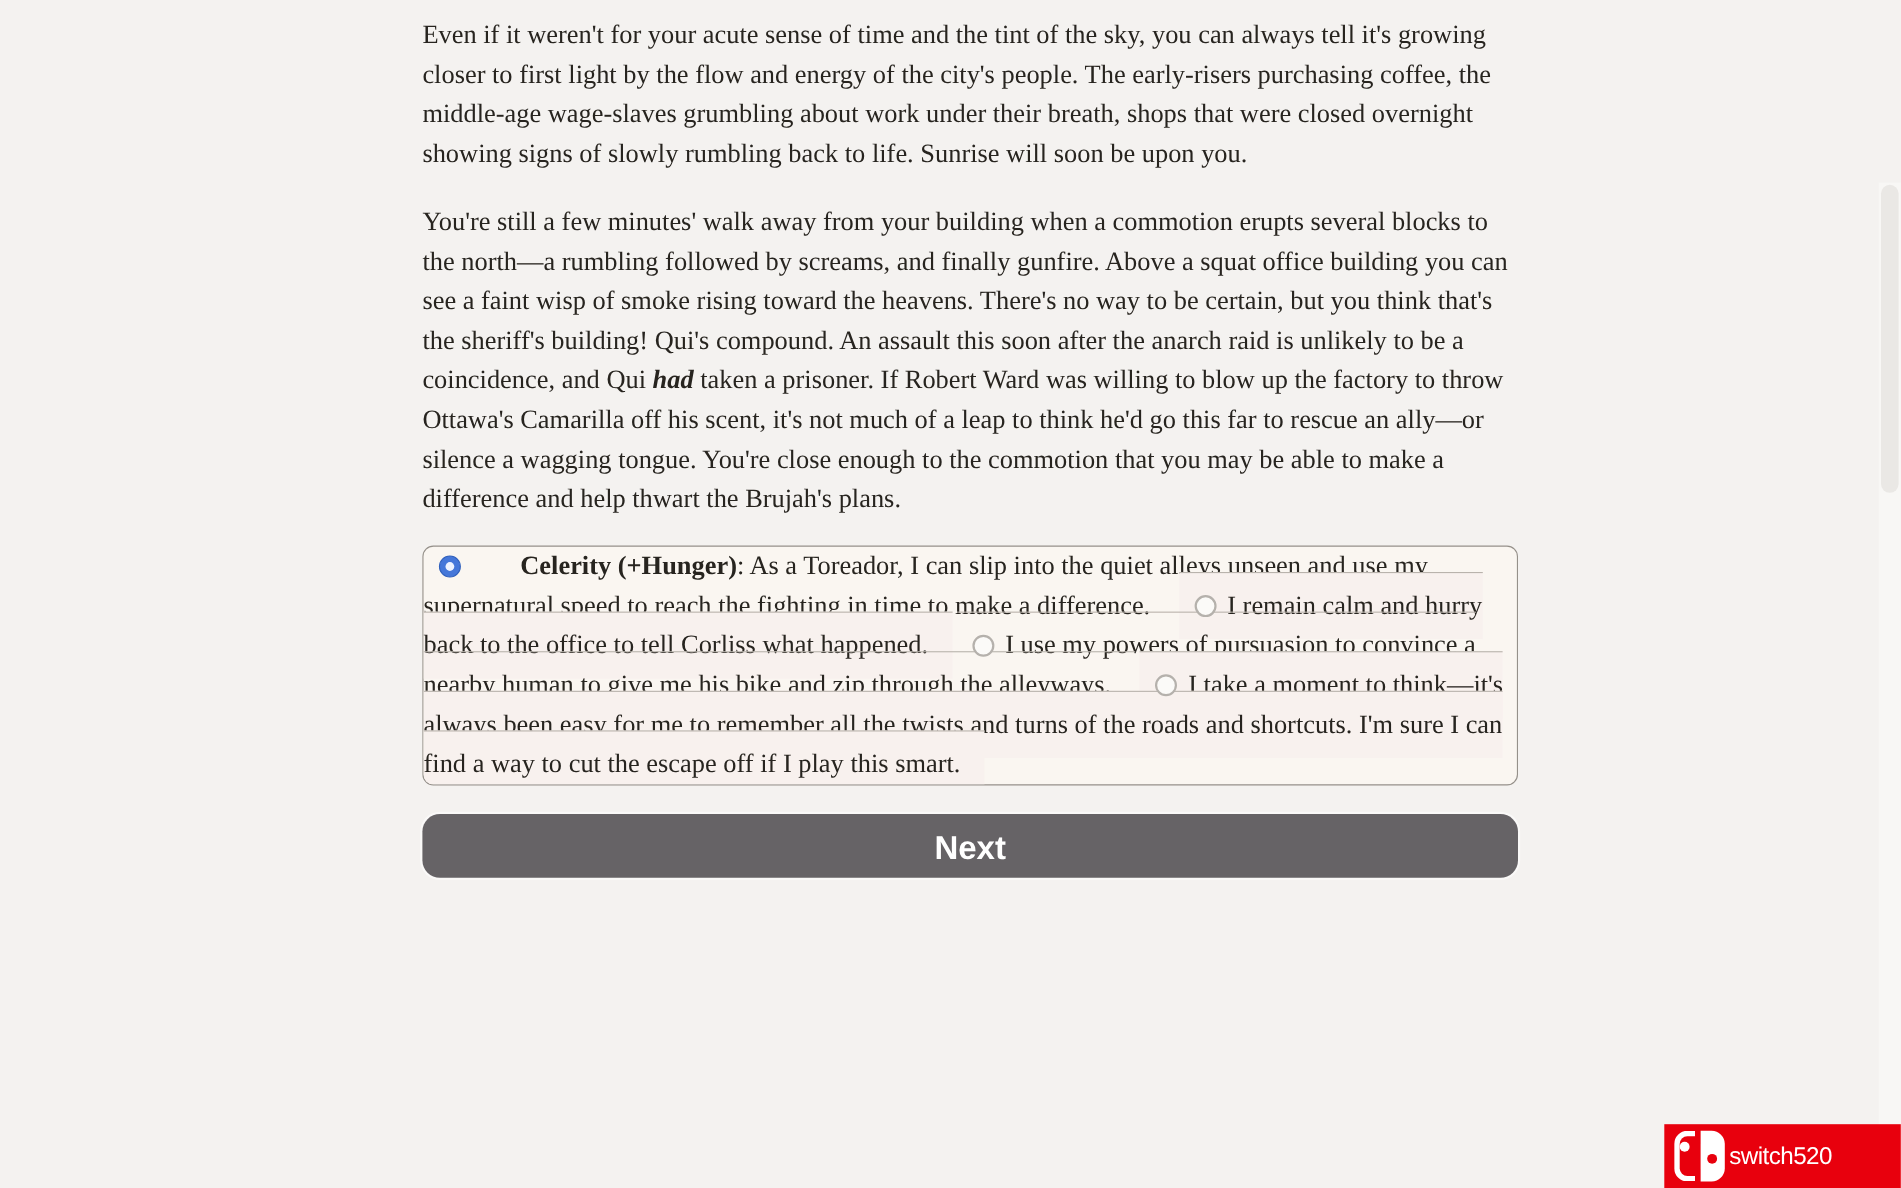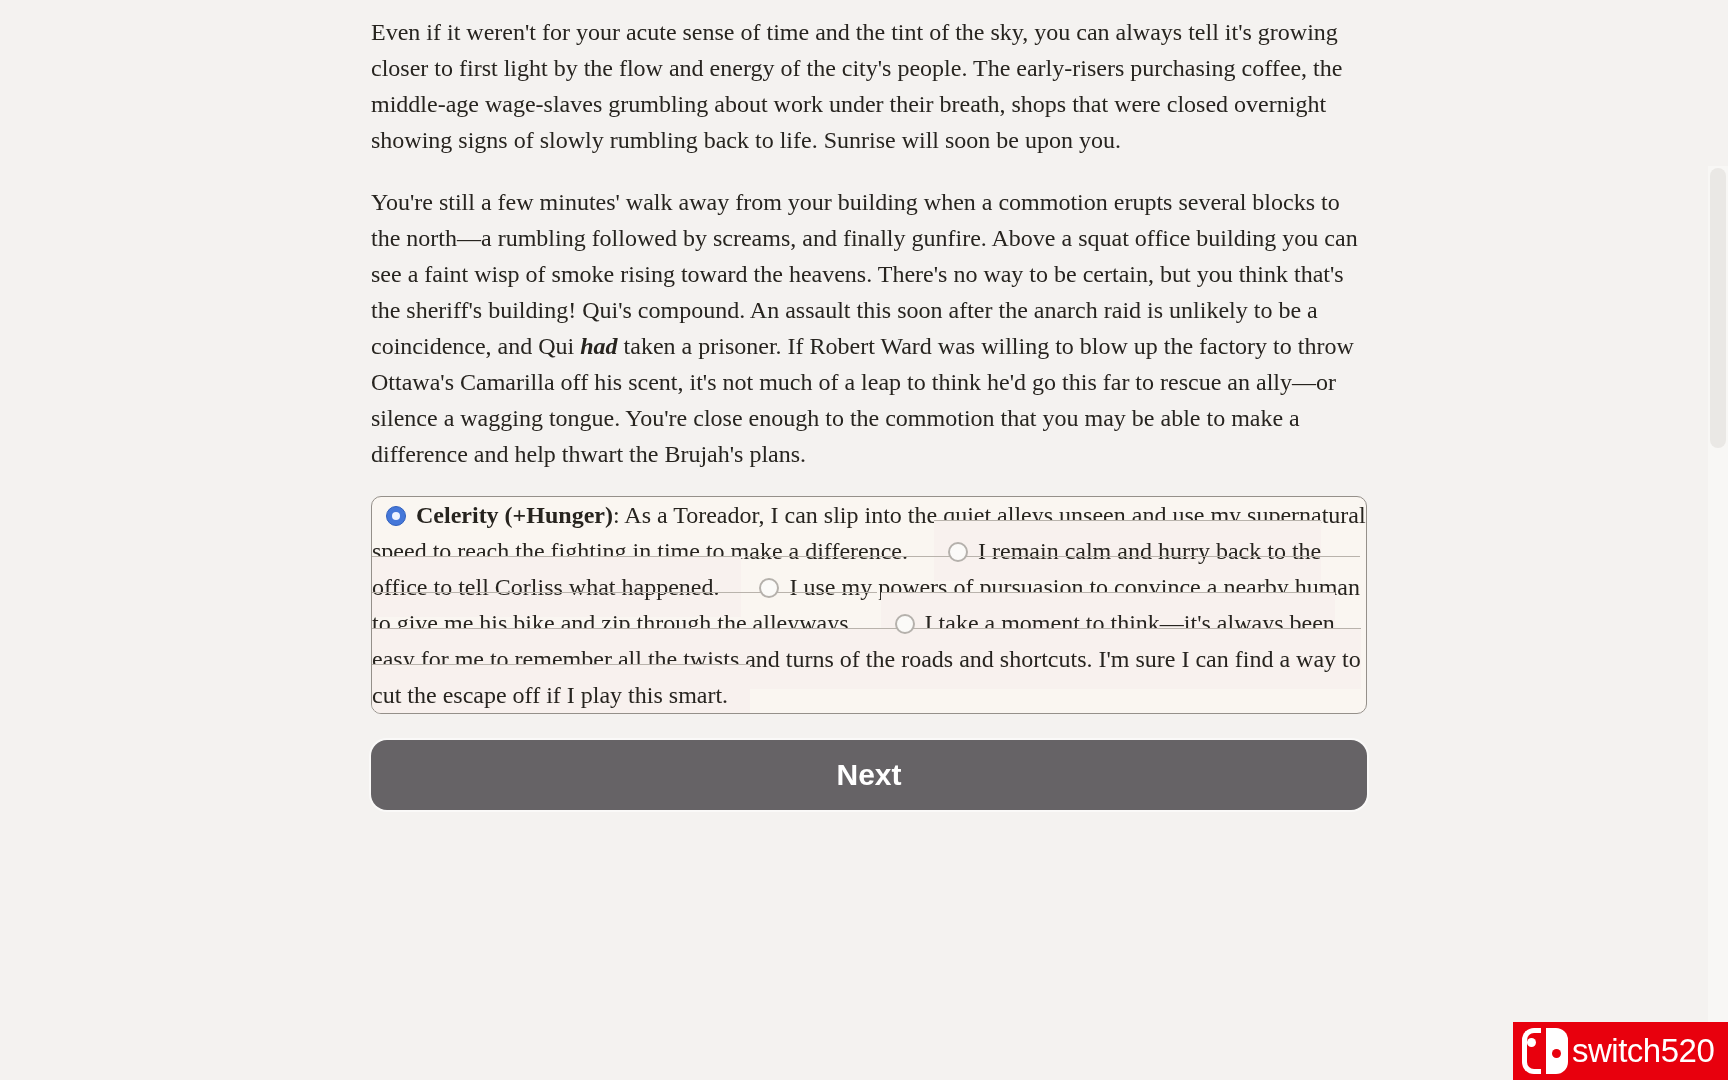--- a/index.html
+++ b/index.html
@@ -6,21 +6,21 @@
     margin: 0;
     padding: 0;
     width: 1728px;
     height: 1080px;
     overflow: hidden;
     background: #f4f2f0;
     font-family: "Liberation Serif", serif;
   }
   .content-column {
     position: absolute;
-    left: 371px;
+    left: 384px;
     top: 14px;
     width: 996px;
   }
   p.story {
     margin: 0 0 26px 0;
     font-size: 24px;
     line-height: 36px;
     color: #27241f;
     text-align: left;
   }
@@ -38,21 +38,21 @@
     padding: 17px 22px 17px 12px;
     font-size: 24px;
     line-height: 36px;
     color: #27241f;
     cursor: pointer;
   }
   .choice-row + .choice-row {
     border-top: 1px solid #b9b3ac;
   }
   .choice-row.alt { background: #f8f1ee; }
-  .choice-row .bold { font-weight: bold; }
+  .choice-row .bold { font-weight: bold; margin-left: 44px; }
 
   .radio {
     display: inline-block;
     width: 20px;
     height: 20px;
     border-radius: 50%;
     vertical-align: -3px;
     margin: 0 10px 0 2px;
     box-sizing: border-box;
     background: #fbfaf8;
@@ -70,21 +70,21 @@
     width: 8px; height: 8px;
     margin: -4px 0 0 -4px;
     border-radius: 50%;
     background: #eef3ff;
   }
 
   
   .next-button {
     margin-top: 26px;
     width: 996px;
-    height: 70px;
+    height: 58px;
     background: #666366;
     border: none;
     border-radius: 16px;
     color: #ffffff;
     font-family: "Liberation Sans", sans-serif;
     font-size: 30px;
     font-weight: bold;
     text-align: center;
     line-height: 62px;
     display: block;
@@ -159,21 +159,21 @@
     top: 21px;
     left: 6px;
     width: 9px;
     height: 9px;
     border-radius: 50%;
     background: #e8000d;
   }
   .watermark-text {
     color: #ffffff;
     font-family: "Liberation Sans", sans-serif;
-    font-size: 33px;
+    font-size: 22px;
     margin-left: 4px;
     letter-spacing: -0.5px;
     white-space: nowrap;
   }
 </style>
 </head>
 <body>
 
 <div class="content-column">
 

